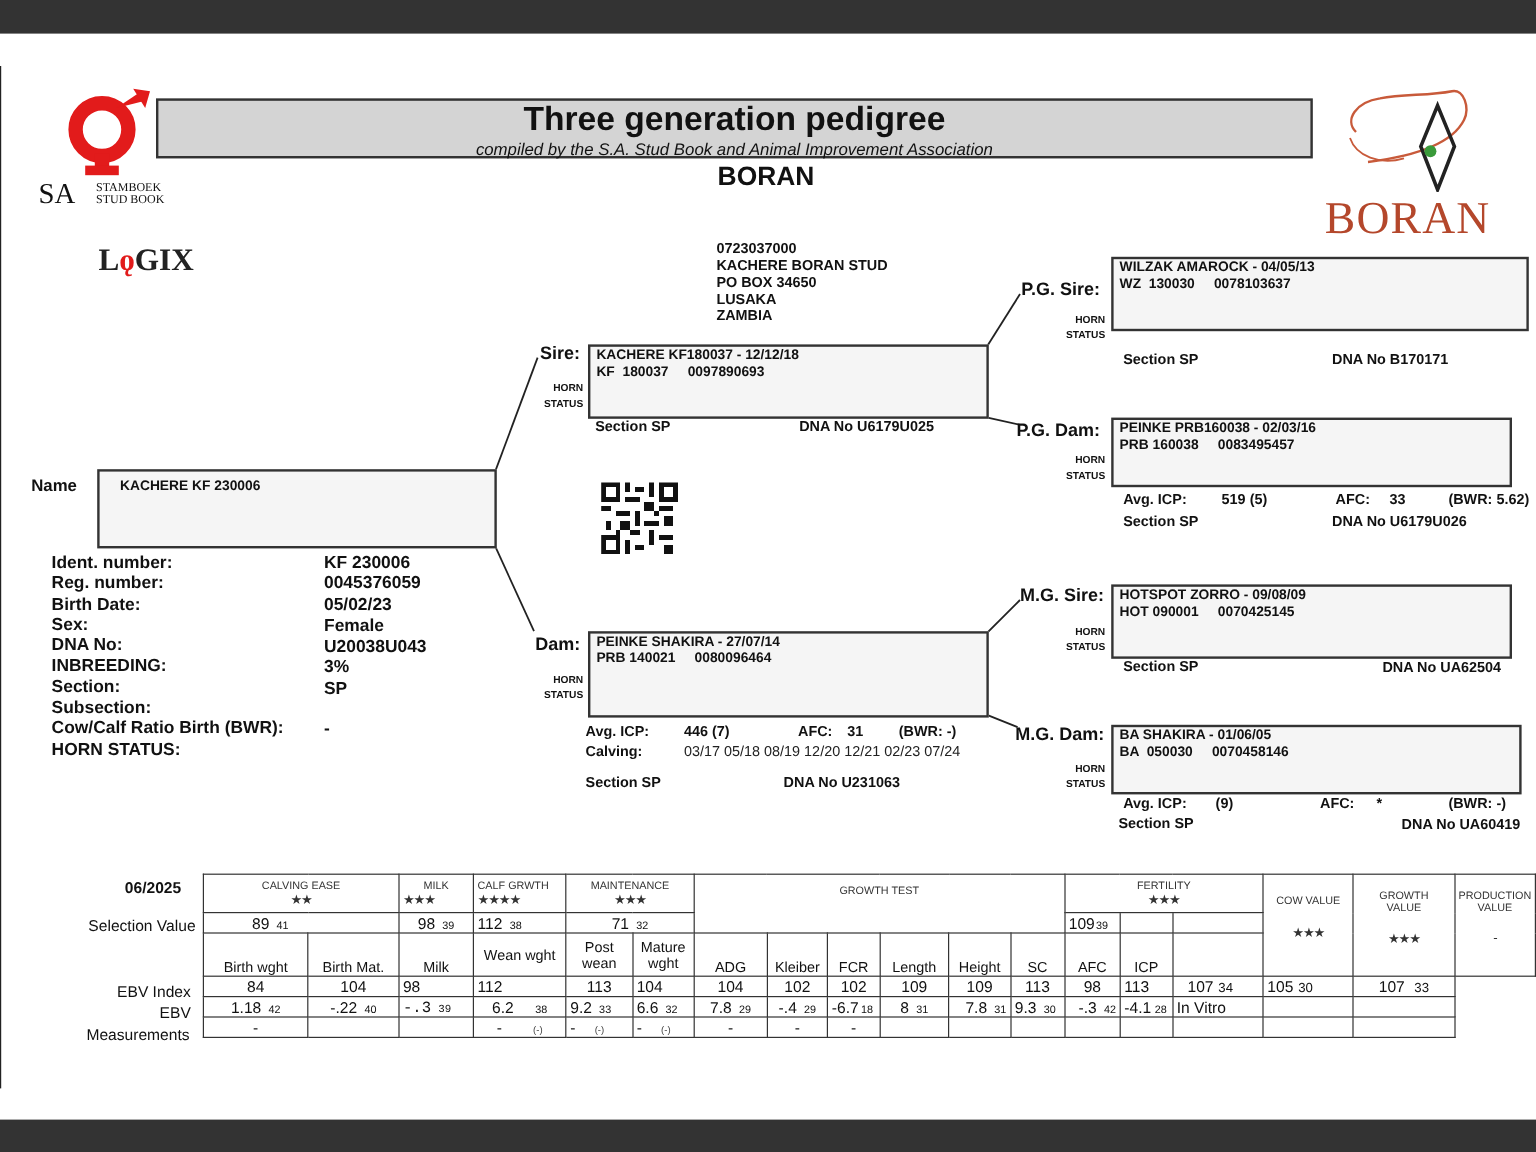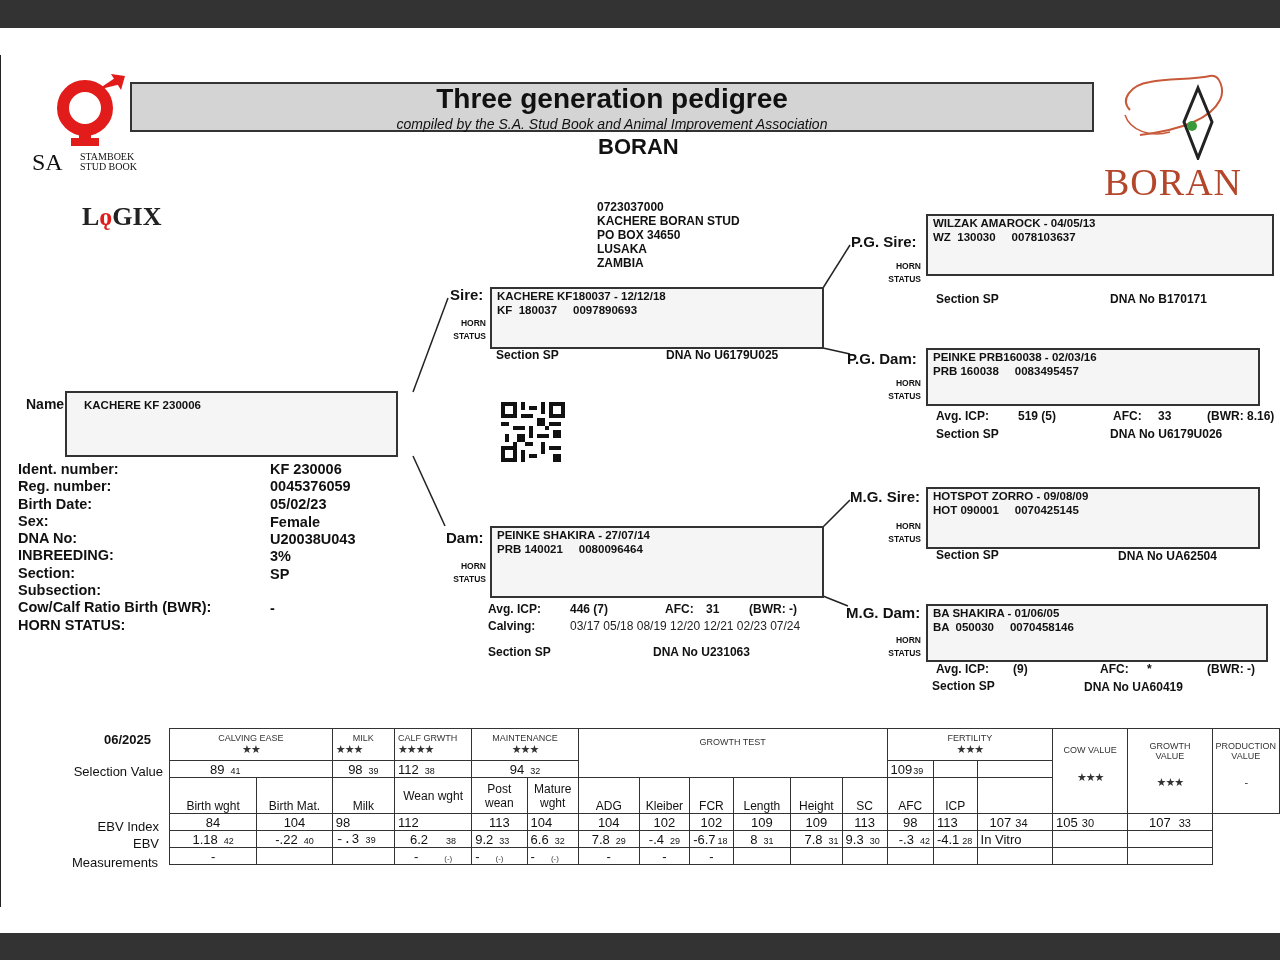--- a/index.html
+++ b/index.html
@@ -81,24 +81,24 @@
     <line x1="413" y1="392" x2="448" y2="298"></line>
     <line x1="413" y1="456" x2="445" y2="526"></line>
     <line x1="823" y1="288" x2="850" y2="245"></line>
     <line x1="823" y1="348" x2="850" y2="354"></line>
     <line x1="823" y1="527" x2="850" y2="500"></line>
     <line x1="823" y1="596" x2="848" y2="606"></line>
   </g>
 </svg>
 
 <div class="abs rel-label" style="left:26px;top:396px;font-size:14px;">Name</div>
-<div class="abs box" style="left:65px;top:391px;width:333px;height:66px;">
+<div class="abs box" style="left:81px;top:391px;width:333px;height:66px;">
   <div class="bx-line" style="padding:5px 0 0 17px;">KACHERE KF  230006</div>
 </div>
-<div class="abs" style="left:18px;top:461px;">
+<div class="abs" style="left:43px;top:461px;">
   <div class="info-lbl">Ident. number:</div>
   <div class="info-lbl">Reg. number:</div>
   <div class="info-lbl">Birth Date:</div>
   <div class="info-lbl">Sex:</div>
   <div class="info-lbl">DNA No:</div>
   <div class="info-lbl">INBREEDING:</div>
   <div class="info-lbl">Section:</div>
   <div class="info-lbl">Subsection:</div>
   <div class="info-lbl">Cow/Calf Ratio Birth (BWR):</div>
   <div class="info-lbl">HORN STATUS:</div>
@@ -200,52 +200,52 @@
     <div>STATUS</div>
   </div>
 <div class="abs box" style="left:926px;top:348px;width:334px;height:58px;">
   <div class="bx-line">PEINKE PRB160038 - 02/03/16</div>
   <div class="bx-line" style="white-space:pre;">PRB 160038     0083495457</div>
 </div>
 <div class="abs small-b" style="left:936px;top:409px;">Avg. ICP:</div>
 <div class="abs small-b" style="left:1018px;top:409px;">519 (5)</div>
 <div class="abs small-b" style="left:1113px;top:409px;">AFC:</div>
 <div class="abs small-b" style="left:1158px;top:409px;">33</div>
-<div class="abs small-b" style="left:1207px;top:409px;">(BWR: 8.16)</div>
+<div class="abs small-b" style="left:1207px;top:409px;">(BWR: 5.62)</div>
 <div class="abs small-b" style="left:936px;top:427px;">Section SP</div>
 <div class="abs small-b" style="left:1110px;top:427px;text-align:center;">DNA No U6179U026</div>
 
 <div class="abs rel-label" style="left:850px;top:488px;">M.G. Sire:</div>
 <div class="abs horn" style="left:875px;top:520px;width:46px;">
     <div>HORN</div>
     <div>STATUS</div>
   </div>
 <div class="abs box" style="left:926px;top:487px;width:334px;height:62px;">
   <div class="bx-line">HOTSPOT ZORRO - 09/08/09</div>
   <div class="bx-line" style="white-space:pre;">HOT 090001     0070425145</div>
 </div>
 <div class="abs small-b" style="left:936px;top:548px;">Section SP</div>
-<div class="abs small-b" style="left:1118px;top:549px;">DNA No UA62504</div>
+<div class="abs small-b" style="left:1152px;top:549px;">DNA No UA62504</div>
 
 <div class="abs rel-label" style="left:846px;top:604px;">M.G. Dam:</div>
 <div class="abs horn" style="left:875px;top:634px;width:46px;">
     <div>HORN</div>
     <div>STATUS</div>
   </div>
 <div class="abs box" style="left:926px;top:604px;width:342px;height:58px;">
   <div class="bx-line">BA SHAKIRA - 01/06/05</div>
   <div class="bx-line" style="white-space:pre;">BA  050030     0070458146</div>
 </div>
 <div class="abs small-b" style="left:936px;top:662px;">Avg. ICP:</div>
 <div class="abs small-b" style="left:1013px;top:662px;">(9)</div>
 <div class="abs small-b" style="left:1100px;top:662px;">AFC:</div>
 <div class="abs small-b" style="left:1147px;top:662px;">*</div>
 <div class="abs small-b" style="left:1207px;top:662px;">(BWR: -)</div>
 <div class="abs small-b" style="left:932px;top:679px;">Section SP</div>
-<div class="abs small-b" style="left:1084px;top:680px;">DNA No UA60419</div>
+<div class="abs small-b" style="left:1168px;top:680px;">DNA No UA60419</div>
 
 <div class="abs b" style="left:104px;top:732px;font-size:13px;">06/2025</div>
 <div class="rowlbl" style="left:63px;top:764px;">Selection Value</div>
 <div class="rowlbl" style="left:59px;top:819px;">EBV Index</div>
 <div class="rowlbl" style="left:59px;top:836px;">EBV</div>
 <div class="rowlbl" style="left:58px;top:855px;">Measurements</div>
 
 <table class="ebv">
   <colgroup>
     <col style="width:94px">
@@ -303,21 +303,21 @@
     <td rowspan="3" style="vertical-align:top;padding-top:12px;">
           <div class="hdr">PRODUCTION</div>
           <div class="hdr">VALUE</div>
           <div class="stars" style="margin-top:15px;">-</div>
         </td>
   </tr>
   <tr style="height:17px;">
     <td colspan="2" style="text-align:left;padding-left:40px;"><span>89</span><span class="sub">41</span></td>
     <td><span>98</span><span class="sub">39</span></td>
     <td style="text-align:left;"><span>112</span><span class="sub">38</span></td>
-    <td colspan="2"><span>94</span><span class="sub">32</span></td>
+    <td colspan="2"><span>71</span><span class="sub">32</span></td>
     <td style="text-align:left;"><span>109</span><span class="sub" style="margin-left:1px;">39</span></td>
     <td></td>
     <td></td>
   </tr>
   <tr style="height:36px;">
     <td style="vertical-align:bottom;font-size:12px;">Birth wght</td>
     <td style="vertical-align:bottom;font-size:12px;">Birth Mat.</td>
     <td style="vertical-align:bottom;font-size:12px;">Milk</td>
     <td style="white-space:normal;font-size:12px;line-height:14px;">Wean wght</td>
     <td style="white-space:normal;font-size:12px;line-height:14px;">Post wean</td>

